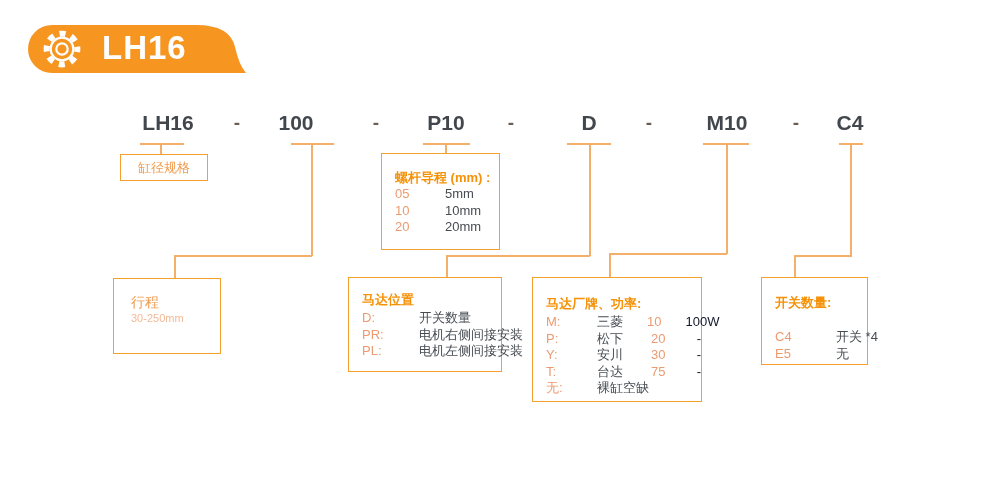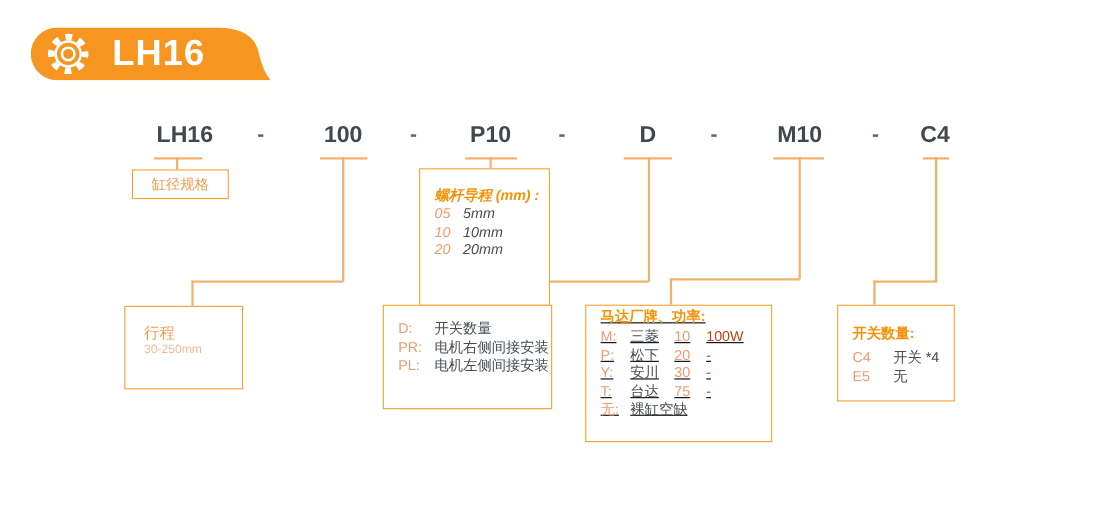--- a/index.html
+++ b/index.html
@@ -20,48 +20,48 @@
   .model-row span.dash{color:#6b5f55;font-size:19px;}
 
   
   .hline,.vline{position:absolute;background:#F4AF6B;}
   .hline{height:1.5px;}
   .vline{width:1.5px;}
 
   
   .box{position:absolute;background:#ffffff;border:1.5px solid #F5A02C;box-sizing:border-box;}
   .box-title{color:#F59208;font-weight:bold;font-size:13px;line-height:17px;white-space:nowrap;}
-  .row{display:flex;font-size:13px;line-height:16.5px;white-space:nowrap;}
+  .row{display:flex;font-size:13px;line-height:16.5px;white-space:nowrap;gap:24px;}
   .code{color:#EC9B71;flex:0 0 auto;}
   .val{color:#474C52;}
 
   .bore-box{left:120px;top:154px;width:88px;height:27px;
     display:flex;align-items:center;justify-content:center;}
   .bore-box .label{color:#F29C50;font-size:13px;}
 
-  .lead-box{left:381px;top:153px;width:119px;height:125px;padding:15px 0 0 13px;font-style:italic;}
+  .lead-box{left:381px;top:153px;width:119px;height:97px;padding:15px 0 0 13px;}
   .lead-box .code{width:26px;}
 
   .stroke-box{left:113px;top:278px;width:108px;height:76px;padding:14px 0 0 17px;}
   .stroke-box .label{color:#F29C50;font-size:14px;line-height:18px;}
   .stroke-box .range{color:#F2BA97;font-size:11px;line-height:15px;}
 
   .position-box{left:348px;top:277px;width:154px;height:95px;padding:13px 0 0 13px;}
   .position-box .box-title{margin-bottom:2px;}
   .position-box .code{width:33px;}
 
-  .brand-box{left:532px;top:277px;width:170px;height:125px;padding:1px 0 0 13px;text-decoration:underline;}
+  .brand-box{left:532px;top:277px;width:170px;height:125px;padding:17px 0 0 13px;}
   .brand-box .box-title{margin-bottom:2px;}
   .brand-box .code{width:27px;}
   .brand-box .brand{color:#474C52;width:40px;}
   .brand-box .pcode{color:#EC9B71;width:29px;}
-  .brand-box .power{color:#c2410c;}
+  .brand-box .power{color:#0f172a;}
 
   .switch-box{left:761px;top:277px;width:107px;height:88px;padding:16px 0 0 13px;}
-  .switch-box .box-title{margin-bottom:6px;}
+  .switch-box .box-title{margin-bottom:18px;}
   .switch-box .code{width:37px;}
 </style>
 </head>
 <body>
 
 <div id="canvas">
 
   <div class="badge">
     <svg class="shape" width="218" height="48" viewBox="0 0 218 48">
       <path d="M24 0 H168 Q202 0 207 22 Q211 40 218 48 H24 A24 24 0 0 1 24 0 Z" fill="#F6951F"></path>
@@ -71,21 +71,21 @@
       <circle cx="24" cy="24" r="14" fill="#F6951F"></circle>
       <circle cx="24" cy="24" r="13" fill="none" stroke="#ffffff" stroke-width="2.6"></circle>
       <circle cx="24" cy="24" r="6.5" fill="none" stroke="#ffffff" stroke-width="2.6"></circle>
     </svg>
     <div class="badge-title">LH16</div>
   </div>
 
   <div class="model-row">
     <span style="left:168px">LH16</span>
     <span class="dash" style="left:237px">-</span>
-    <span style="left:312px">100</span>
+    <span style="left:296px">100</span>
     <span class="dash" style="left:376px">-</span>
     <span style="left:446px">P10</span>
     <span class="dash" style="left:511px">-</span>
     <span style="left:589px">D</span>
     <span class="dash" style="left:649px">-</span>
     <span style="left:727px">M10</span>
     <span class="dash" style="left:796px">-</span>
     <span style="left:850px">C4</span>
   </div>
 
@@ -134,20 +134,21 @@
       <span class="val">20mm</span>
     </div>
   </div>
 
   <div class="box stroke-box">
     <div class="label">行程</div>
     <div class="range">30-250mm</div>
   </div>
 
   <div class="box position-box">
+    <div class="box-title">马达位置</div>
     <div class="row">
       <span class="code">D:</span>
       <span class="val">开关数量</span>
     </div>
     <div class="row">
       <span class="code">PR:</span>
       <span class="val">电机右侧间接安装</span>
     </div>
     <div class="row">
       <span class="code">PL:</span>

